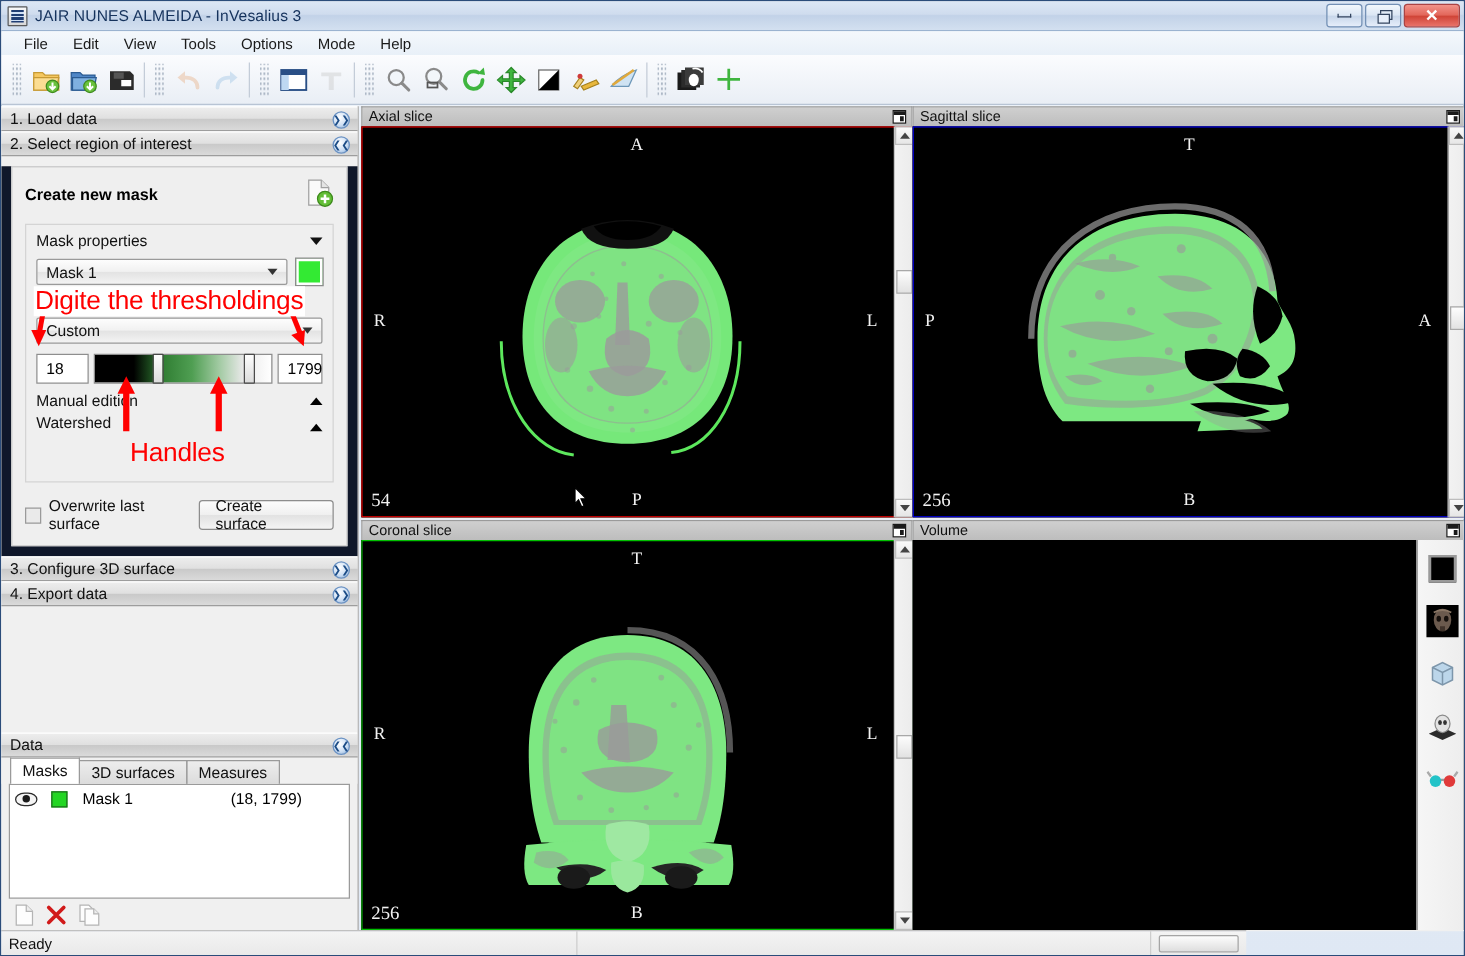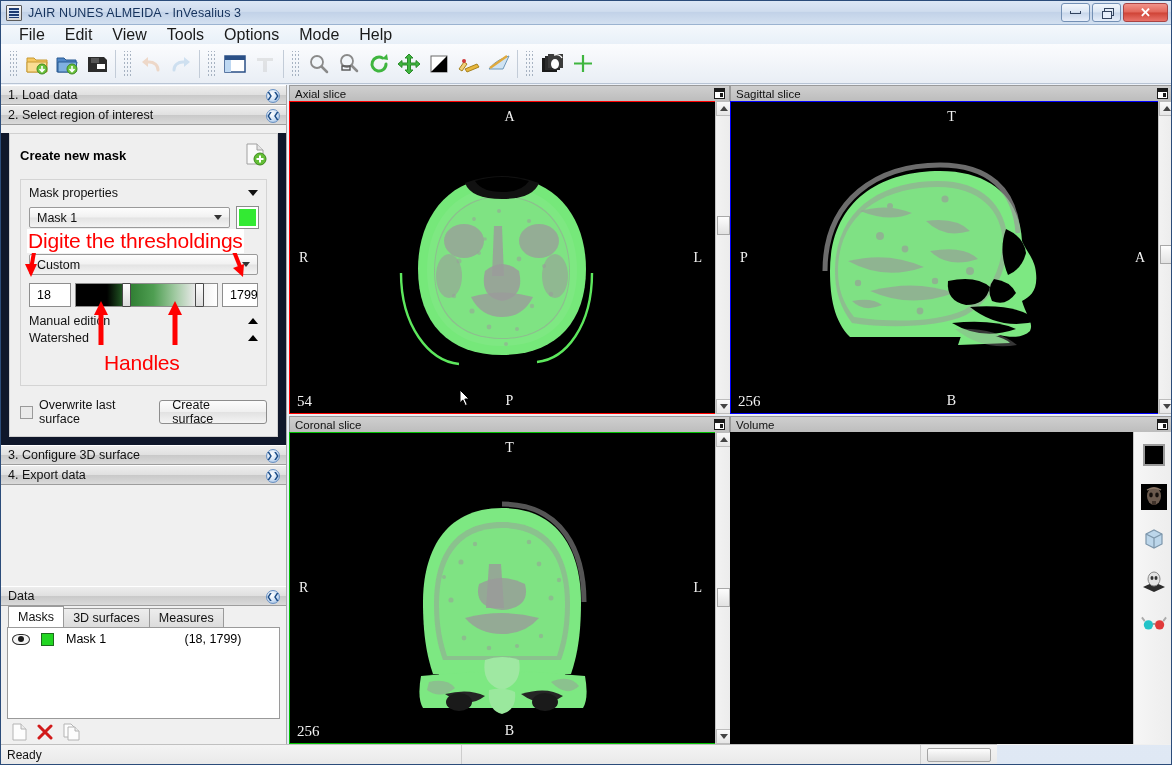--- a/index.html
+++ b/index.html
@@ -54,21 +54,21 @@
   .glyph-rest { width: 10px; height: 9px; position: relative; }
   .glyph-rest::before { content:""; position:absolute; left:2px; top:0; width:8px; height:6px; border:1px solid #33445f; }
   .glyph-rest::after { content:""; position:absolute; left:0; top:3px; width:8px; height:6px; border:1px solid #33445f; background:#e6eefa; }
 
   
   .menubar {
     position: absolute; left: 0; top: 24px; width: 1170px; height: 19px;
     background: linear-gradient(#f4f8fc,#e8f0f8);
     display: flex; align-items: center; padding-left: 8px;
   }
-  .menu-item { padding: 1px 10px; font-size: 16px; color: #1a1a1a; cursor: default; }
+  .menu-item { padding: 1px 10px; font-size: 12px; color: #1a1a1a; cursor: default; }
 
   
   .toolbar {
     position: absolute; left: 0; top: 43px; width: 1170px; height: 40px;
     background: linear-gradient(#fbfcfe,#e9eef5);
     border-bottom: 1px solid #b8c4d4;
     display: flex; align-items: center; padding-left: 4px;
   }
   .grip { width: 7px; height: 26px; margin: 0 5px;
     background-image: radial-gradient(circle, #9aa7b8 35%, transparent 36%);
@@ -435,21 +435,21 @@
               <div class="s-handle" style="left:46px;"></div>
               <div class="s-handle" style="left:119px;"></div>
             </div>
             <div class="num-field" style="width:36px;">1799</div>
           </div>
 
           <div class="sub-row">
             <span>Manual edition</span>
             <span class="tri-up"></span>
           </div>
-          <div class="sub-row" style="margin-top:3px;">
+          <div class="sub-row" style="margin-top:3px;align-items:flex-end;">
             <span>Watershed</span>
             <span class="tri-up"></span>
           </div>
           <div style="height:32px;"></div>
         </div>
 
         <div class="bottom-row">
           <label class="chk-label">
             <span class="chk"></span>
             <span>Overwrite last surface</span>

